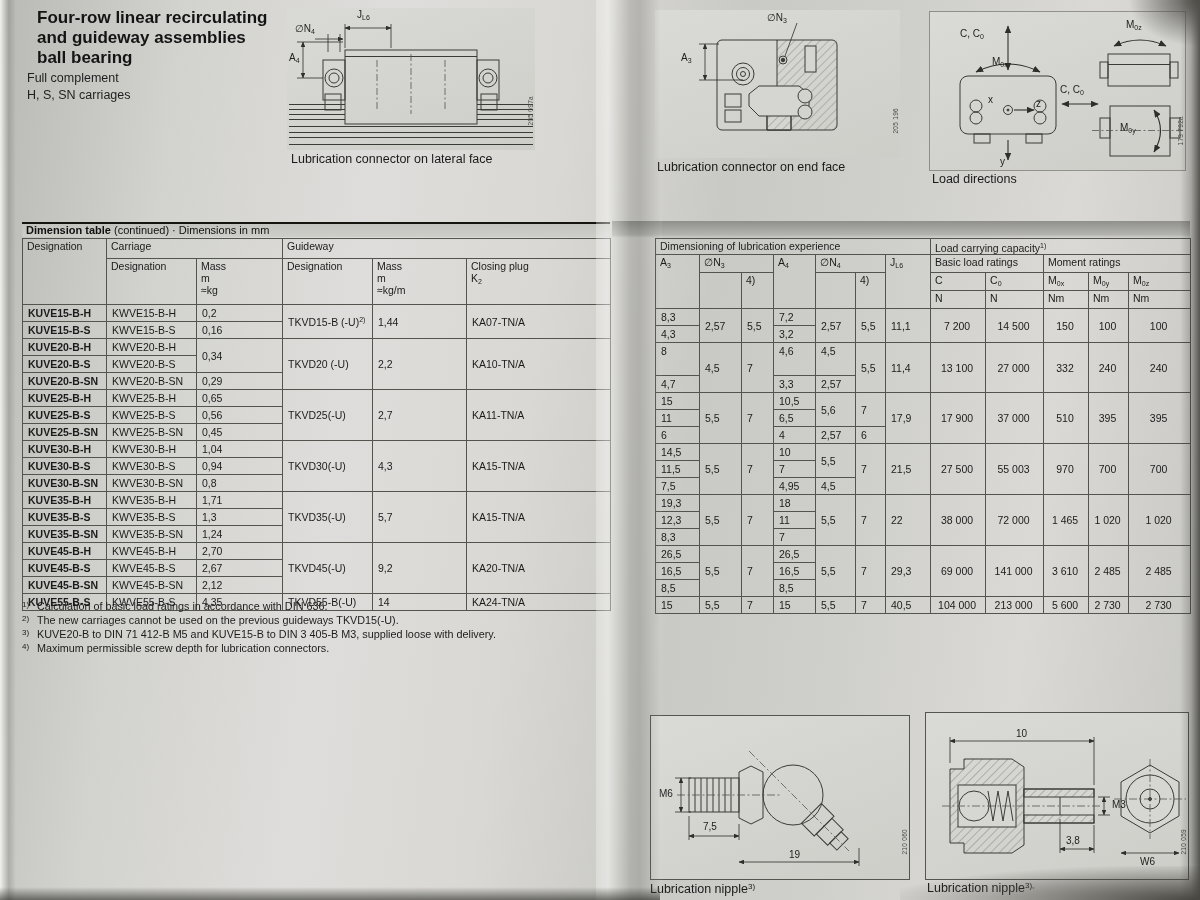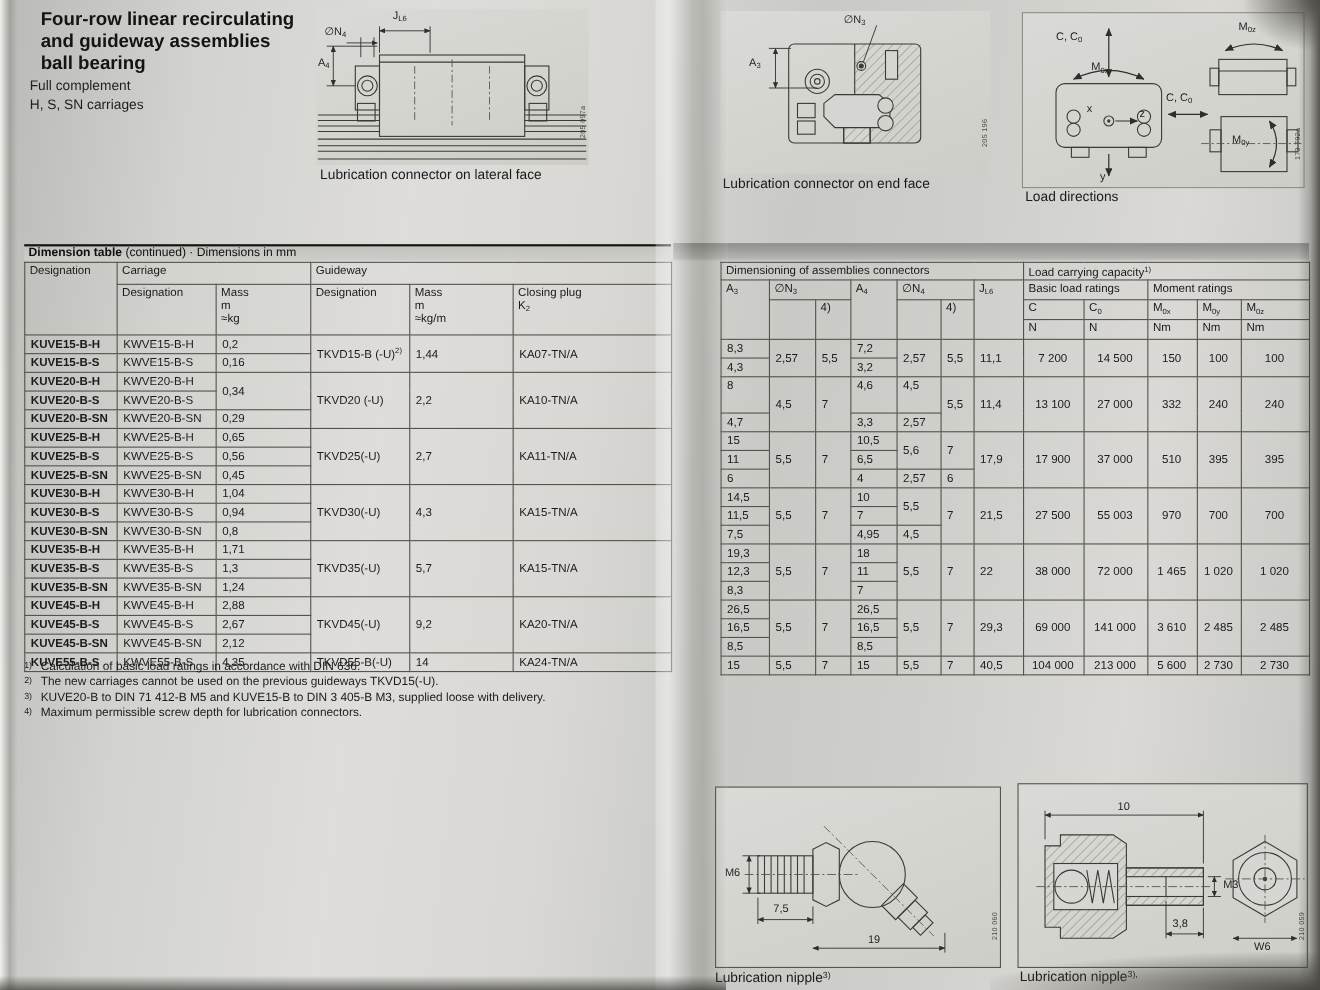--- a/index.html
+++ b/index.html
@@ -345,21 +345,21 @@
         <td>1,3</td>
       </tr>
       <tr>
         <td class="bold">KUVE35-B-SN</td>
         <td>KWVE35-B-SN</td>
         <td>1,24</td>
       </tr>
       <tr>
         <td class="bold">KUVE45-B-H</td>
         <td>KWVE45-B-H</td>
-        <td>2,88</td>
+        <td>2,70</td>
         <td rowspan="3">TKVD45(-U)</td>
         <td rowspan="3">9,2</td>
         <td rowspan="3">KA20-TN/A</td>
       </tr>
       <tr>
         <td class="bold">KUVE45-B-S</td>
         <td>KWVE45-B-S</td>
         <td>2,67</td>
       </tr>
       <tr>
@@ -388,21 +388,21 @@
       <col style="width:30px">
       <col style="width:45px">
       <col style="width:55px">
       <col style="width:58px">
       <col style="width:45px">
       <col style="width:40px">
       <col style="width:62px">
     </colgroup>
   <thead>
     <tr class="hA">
-      <th colspan="7" class="band">Dimensioning of assemblies connectors</th>
+      <th colspan="7" class="band">Dimensioning of lubrication experience</th>
       <th colspan="5" class="band"><span>Load carrying capacity</span><sup>1)</sup></th>
     </tr>
     <tr class="hB">
       <th rowspan="3"><span>A</span><sub>3</sub></th>
       <th colspan="2"><span>∅N</span><sub>3</sub></th>
       <th rowspan="3"><span>A</span><sub>4</sub></th>
       <th colspan="2"><span>∅N</span><sub>4</sub></th>
       <th rowspan="3"><span>J</span><sub>L6</sub></th>
       <th colspan="2">Basic load ratings</th>
       <th colspan="3">Moment ratings</th>

